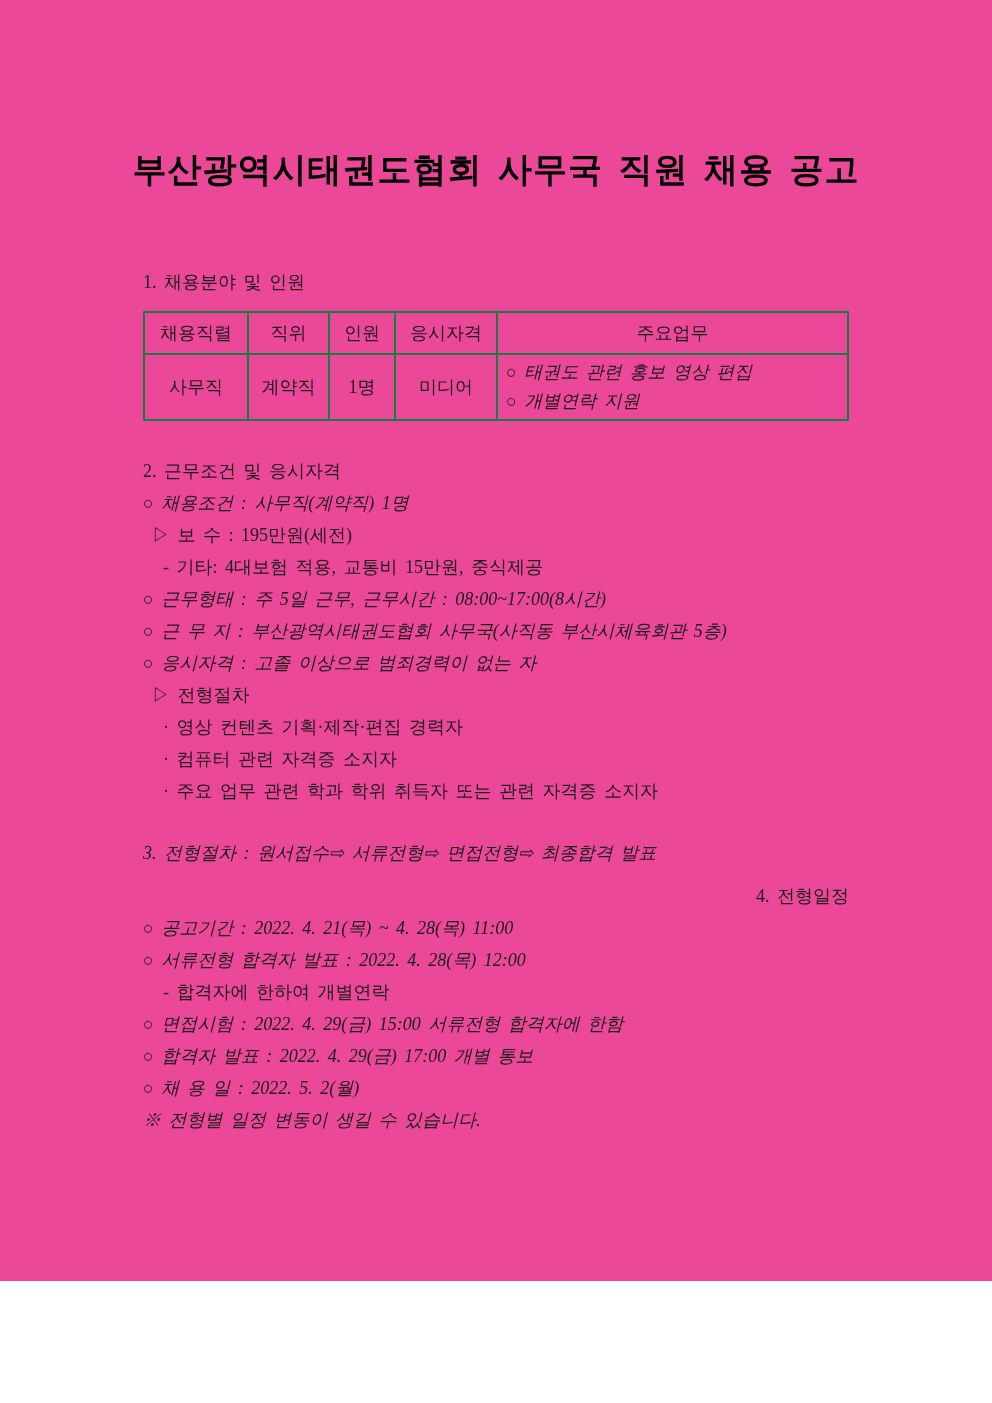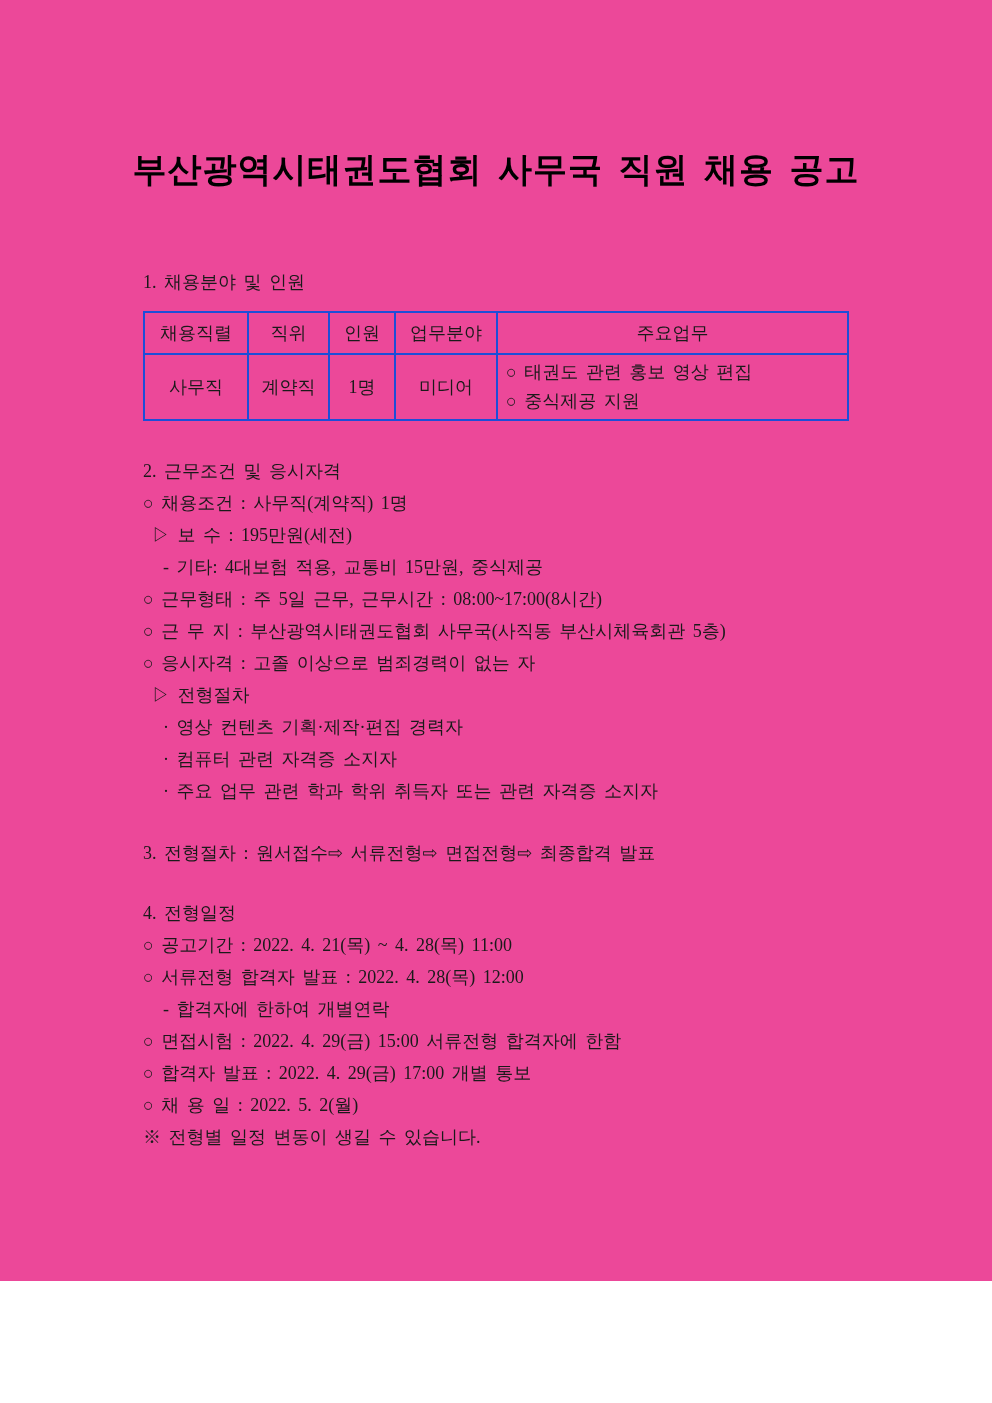--- a/index.html
+++ b/index.html
@@ -32,34 +32,34 @@
   }
   .heading { margin-top: 0; }
   .sec1-heading { margin-top: 74px; }
   .recruit-table {
     border-collapse: collapse;
     table-layout: fixed;
     width: 704px;
     margin-top: 13px;
   }
   .recruit-table th, .recruit-table td {
-    border: 2px solid #1d4ed8;
+    border: 2px solid #15803d;
     font-weight: normal;
     font-size: 18px;
     padding: 0;
   }
   .recruit-table th { height: 40px; text-align: center; }
   .recruit-table td { height: 60px; text-align: center; }
   .recruit-table td.duties { text-align: left; padding: 2px 8px; }
-  .duty-line { line-height: 29px; }
+  .duty-line { line-height: 29px; font-style: italic; }
   .sec2-heading { margin-top: 34px; }
   .sec3-line { margin-top: 30px; }
-  .sec4-heading { margin-top: 28px; }
+  .sec4-heading { margin-top: 11px; text-align: right; }
   .line { white-space: pre-wrap; }
-  .ind0 { padding-left: 0; }
+  .ind0 { padding-left: 0; font-style: italic; }
   .ind1 { padding-left: 9px; }
   .ind2 { padding-left: 20px; }
 </style>
 </head>
 <body>
 
 <div class="page">
 
   <h1 class="title">부산광역시태권도협회 사무국 직원 채용 공고</h1>
 
@@ -73,31 +73,31 @@
         <col style="width:81px">
         <col style="width:66px">
         <col style="width:102px">
         <col style="width:351px">
       </colgroup>
       <tbody>
         <tr>
           <th>채용직렬</th>
           <th>직위</th>
           <th>인원</th>
-          <th>업무분야</th>
+          <th>응시자격</th>
           <th>주요업무</th>
         </tr>
         <tr>
           <td>사무직</td>
           <td>계약직</td>
           <td>1명</td>
           <td>미디어</td>
           <td class="duties">
             <div class="duty-line">○ 태권도 관련 홍보 영상 편집</div>
-            <div class="duty-line">○ 중식제공 지원</div>
+            <div class="duty-line">○ 개별연락 지원</div>
           </td>
         </tr>
       </tbody>
     </table>
 
     <div class="heading sec2-heading">2. 근무조건 및 응시자격</div>
     <div class="line ind0">○ 채용조건 : 사무직(계약직) 1명</div>
     <div class="line ind1">▷ 보 수 : 195만원(세전)</div>
     <div class="line ind2">- 기타: 4대보험 적용, 교통비 15만원, 중식제공</div>
     <div class="line ind0">○ 근무형태 : 주 5일 근무, 근무시간 : 08:00~17:00(8시간)</div>

